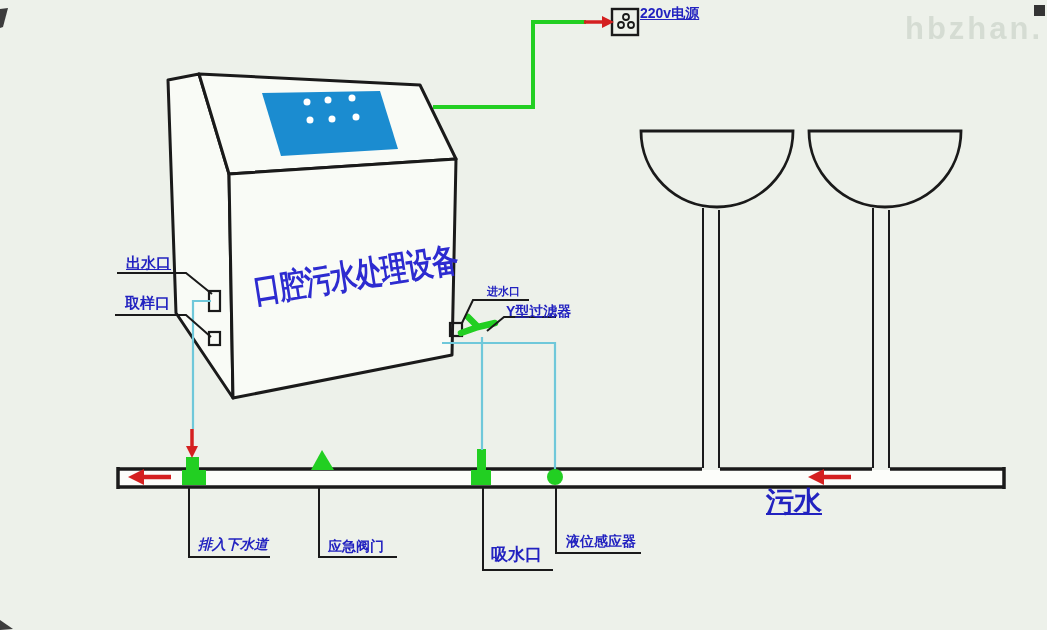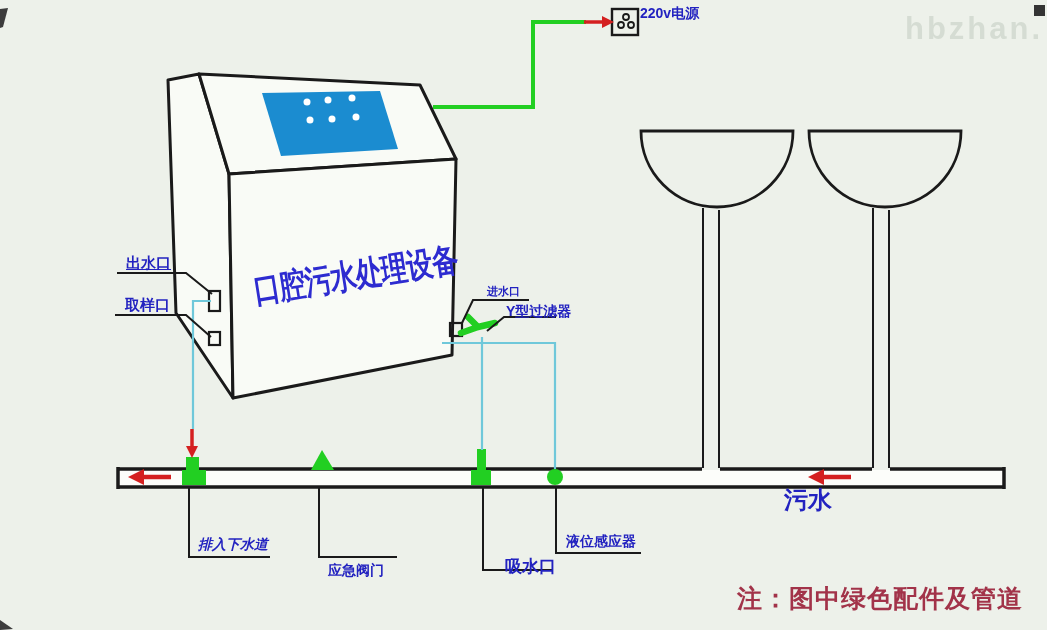--- a/index.html
+++ b/index.html
@@ -7,29 +7,29 @@
     position:relative;width:1047px;height:630px;overflow:hidden;
     background:var(--bg,#edf1ea);
     font-family:"Liberation Sans",sans-serif;
   }
   .stage svg{position:absolute;left:0;top:0;}
   .lbl{
     position:absolute;white-space:nowrap;font-weight:bold;
     color:var(--blue,#2222c0);line-height:1.1;
   }
   .lbl-out    {left:126px;top:255px;font-size:15px;text-decoration:underline;}
-  .lbl-sample {left:125px;top:297px;font-size:15px;}
+  .lbl-sample {left:125px;top:297px;font-size:15px;font-family:Liberation Mono, monospace;}
   .lbl-inlet  {left:487px;top:285px;font-size:11px;}
   .lbl-yfilter{left:506px;top:304px;font-size:14px;}
   .lbl-drain  {left:198px;top:537px;font-size:14px;font-style:italic;}
-  .lbl-valve  {left:328px;top:563px;font-size:14px;}
-  .lbl-suction{left:505px;top:546px;font-size:17px;margin-top:12px;}
+  .lbl-valve  {left:328px;top:539px;font-size:14px;}
+  .lbl-suction{left:491px;top:546px;font-size:17px;}
   .lbl-sensor {left:566px;top:534px;font-size:14px;}
-  .lbl-sewage {left:784px;top:487px;font-size:24px;}
-  .lbl-power  {left:640px;top:6px;font-size:14px;}
+  .lbl-sewage {left:766px;top:487px;font-size:28px;text-decoration:underline;}
+  .lbl-power  {left:640px;top:6px;font-size:14px;text-decoration:underline;}
   .device-title{
     left:251px;top:273px;font-size:34px;color:var(--titleblue,#2d2bd0);
     transform-origin:0 0;transform:rotate(-9deg) scaleX(0.78);
     letter-spacing:-1px;
   }
   .note{
     left:737px;top:585px;font-size:25px;color:var(--notered,#a23349);
     font-family:"DejaVu Serif","Liberation Serif",serif;letter-spacing:1px;
   }
   .watermark{
@@ -164,14 +164,13 @@
   <div class="lbl device-title">口腔污水处理设备</div>
   <div class="lbl lbl-out">出水口</div>
   <div class="lbl lbl-sample">取样口</div>
   <div class="lbl lbl-inlet">进水口</div>
   <div class="lbl lbl-yfilter">Y型过滤器</div>
   <div class="lbl lbl-drain">排入下水道</div>
   <div class="lbl lbl-valve">应急阀门</div>
   <div class="lbl lbl-suction">吸水口</div>
   <div class="lbl lbl-sensor">液位感应器</div>
   <div class="lbl lbl-sewage">污水</div>
-  <div class="lbl note">注：图中绿色配件及管道</div>
 </div>
 
 </body></html>

